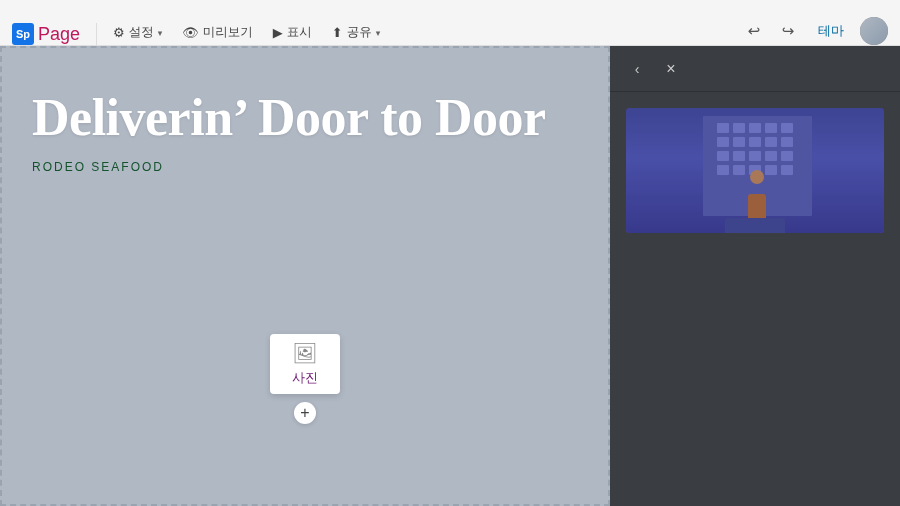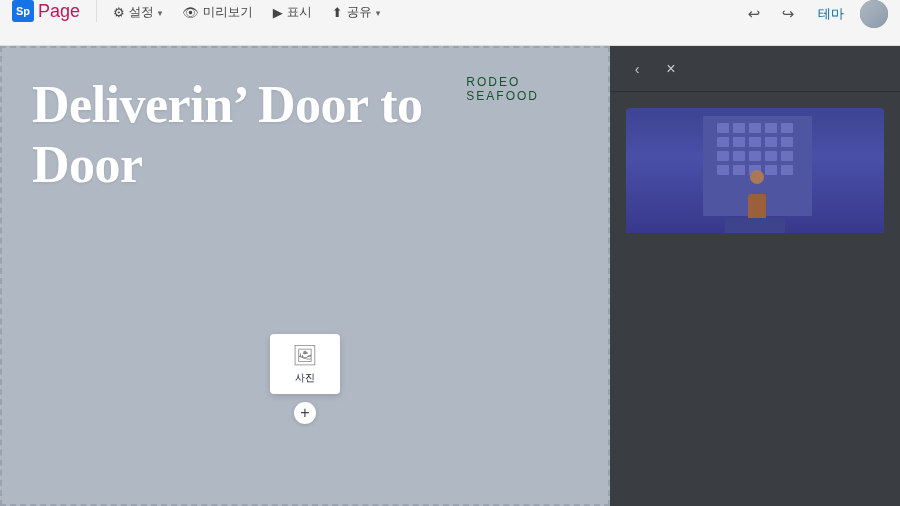--- a/index.html
+++ b/index.html
@@ -1,20 +1,20 @@
 <!DOCTYPE html>
 <html><head>
   <meta charset="utf-8">
   <style>
     * { margin: 0; padding: 0; box-sizing: border-box; }
     body { width: 900px; height: 506px; overflow: hidden; font-family: -apple-system, BlinkMacSystemFont, 'Segoe UI', sans-serif; display: flex; flex-direction: column; background: #2d2d2d; }
 
     
     .toolbar {
-      display: flex; align-items: flex-start;
+      display: flex; align-items: flex-end;
       height: 46px;
       background: #f5f5f5;
       border-bottom: 1px solid #ddd;
       padding: 0 12px;
       gap: 4px;
       flex-shrink: 0;
     }
     .toolbar-logo {
       display: flex; align-items: center; gap: 4px;
       margin-right: 8px;
@@ -84,24 +84,24 @@
       flex: 1;
       overflow: hidden;
     }
 
     
     .canvas-area {
       flex: 1;
       background: #b0b8c4;
       position: relative;
       display: flex;
-      flex-direction: row;
+      flex-direction: column;
       align-items: flex-end;
       justify-content: flex-start;
-      padding: 27px 30px 30px;
+      padding: 40px 30px 30px;
       border: 2px dashed #9aa4b0;
     }
 
     .canvas-title {
       font-family: Georgia, 'Times New Roman', serif;
       font-size: 52px;
       font-weight: bold;
       color: #fff;
       text-align: left;
       align-self: flex-start;
@@ -139,22 +139,22 @@
       justify-content: center;
       gap: 4px;
       cursor: pointer;
       box-shadow: 0 2px 6px rgba(0,0,0,0.15);
     }
     .photo-placeholder-icon {
       font-size: 20px;
       color: #888;
     }
     .photo-placeholder-label {
-      font-size: 10px;
-      color: #0f172a;
+      font-size: 13px;
+      color: #701a75;
     }
     .add-btn {
       width: 22px; height: 22px;
       background: #fff;
       border-radius: 50%;
       display: flex; align-items: center; justify-content: center;
       font-size: 16px;
       color: #444;
       cursor: pointer;
       box-shadow: 0 1px 4px rgba(0,0,0,0.15);

